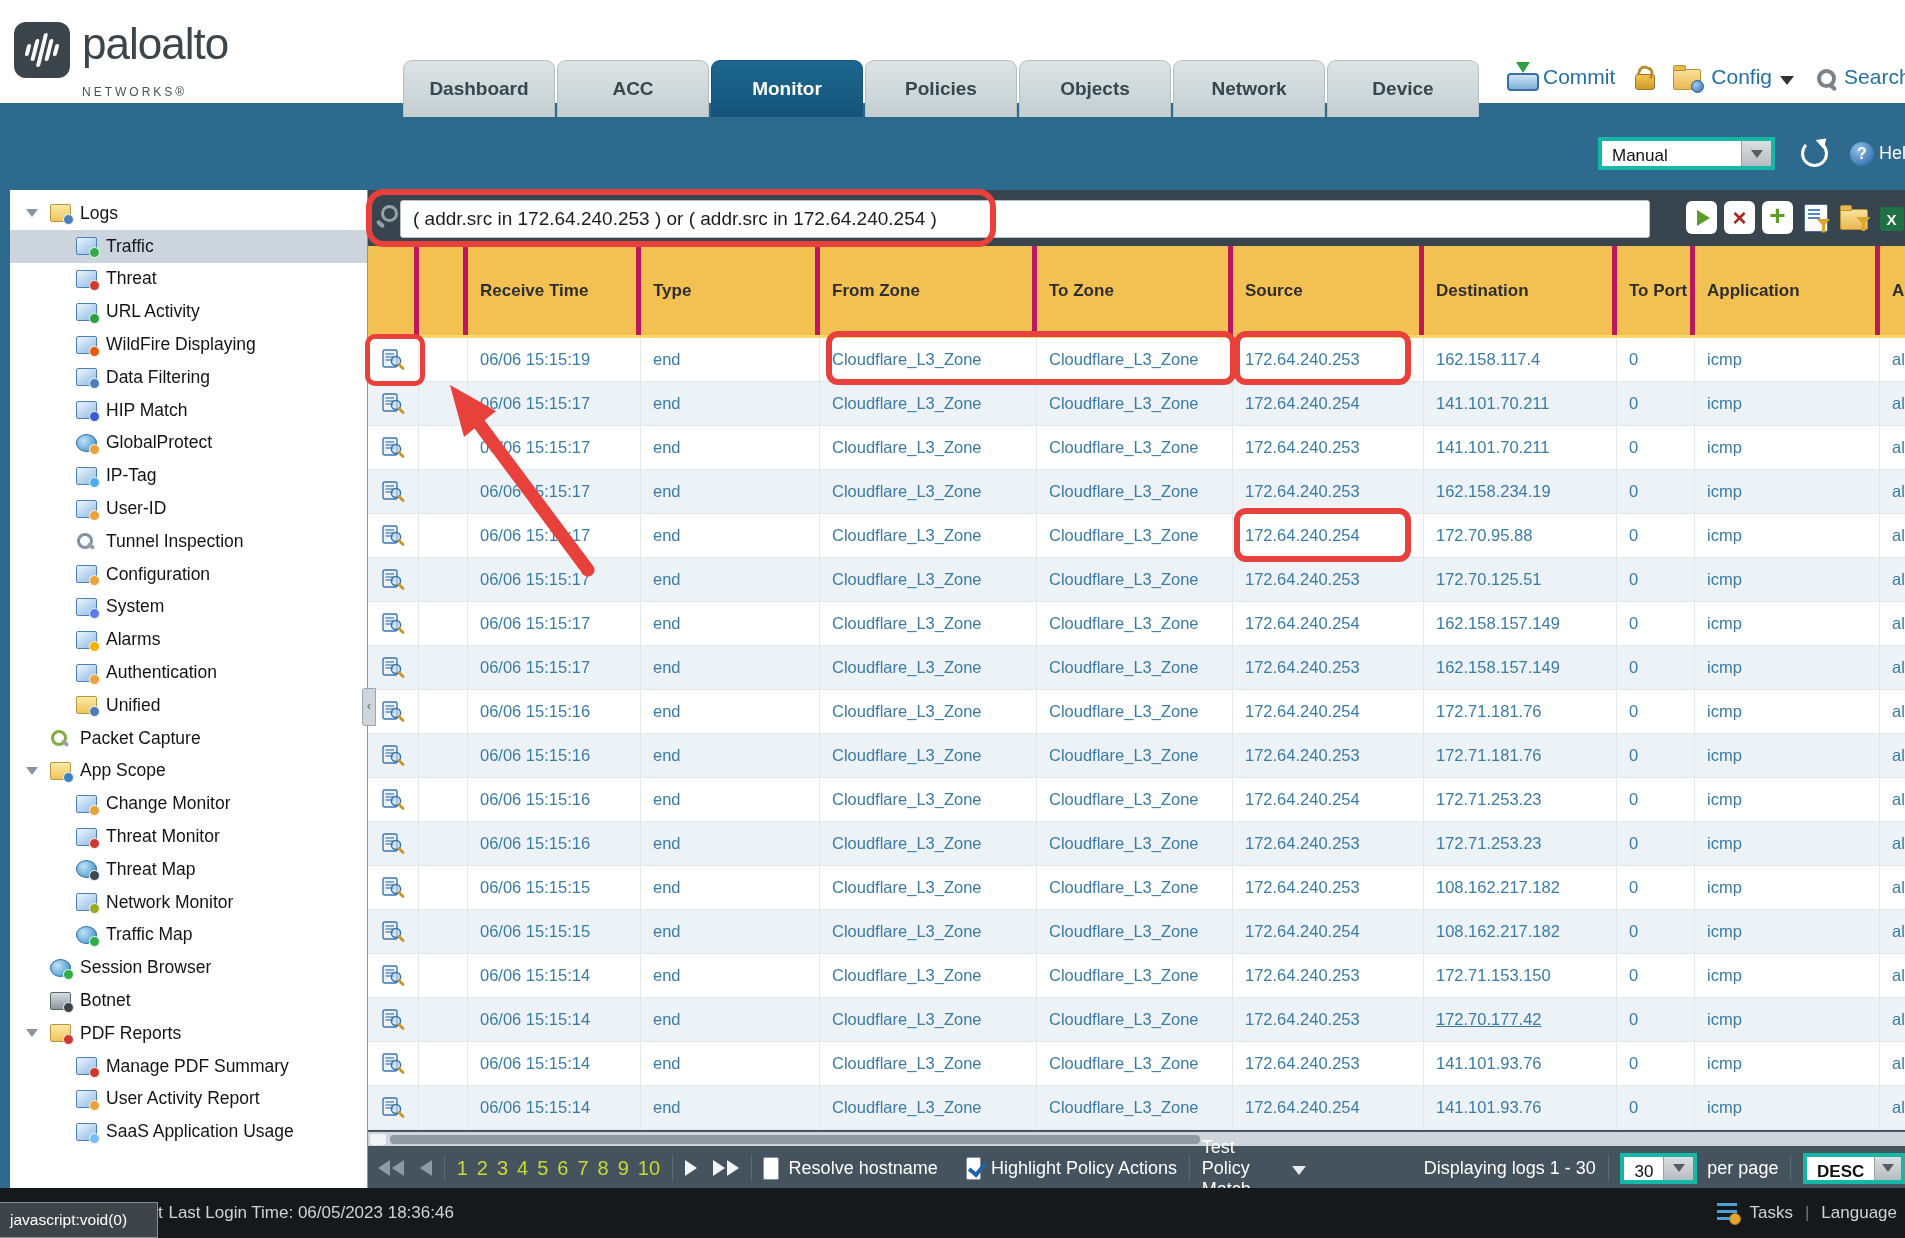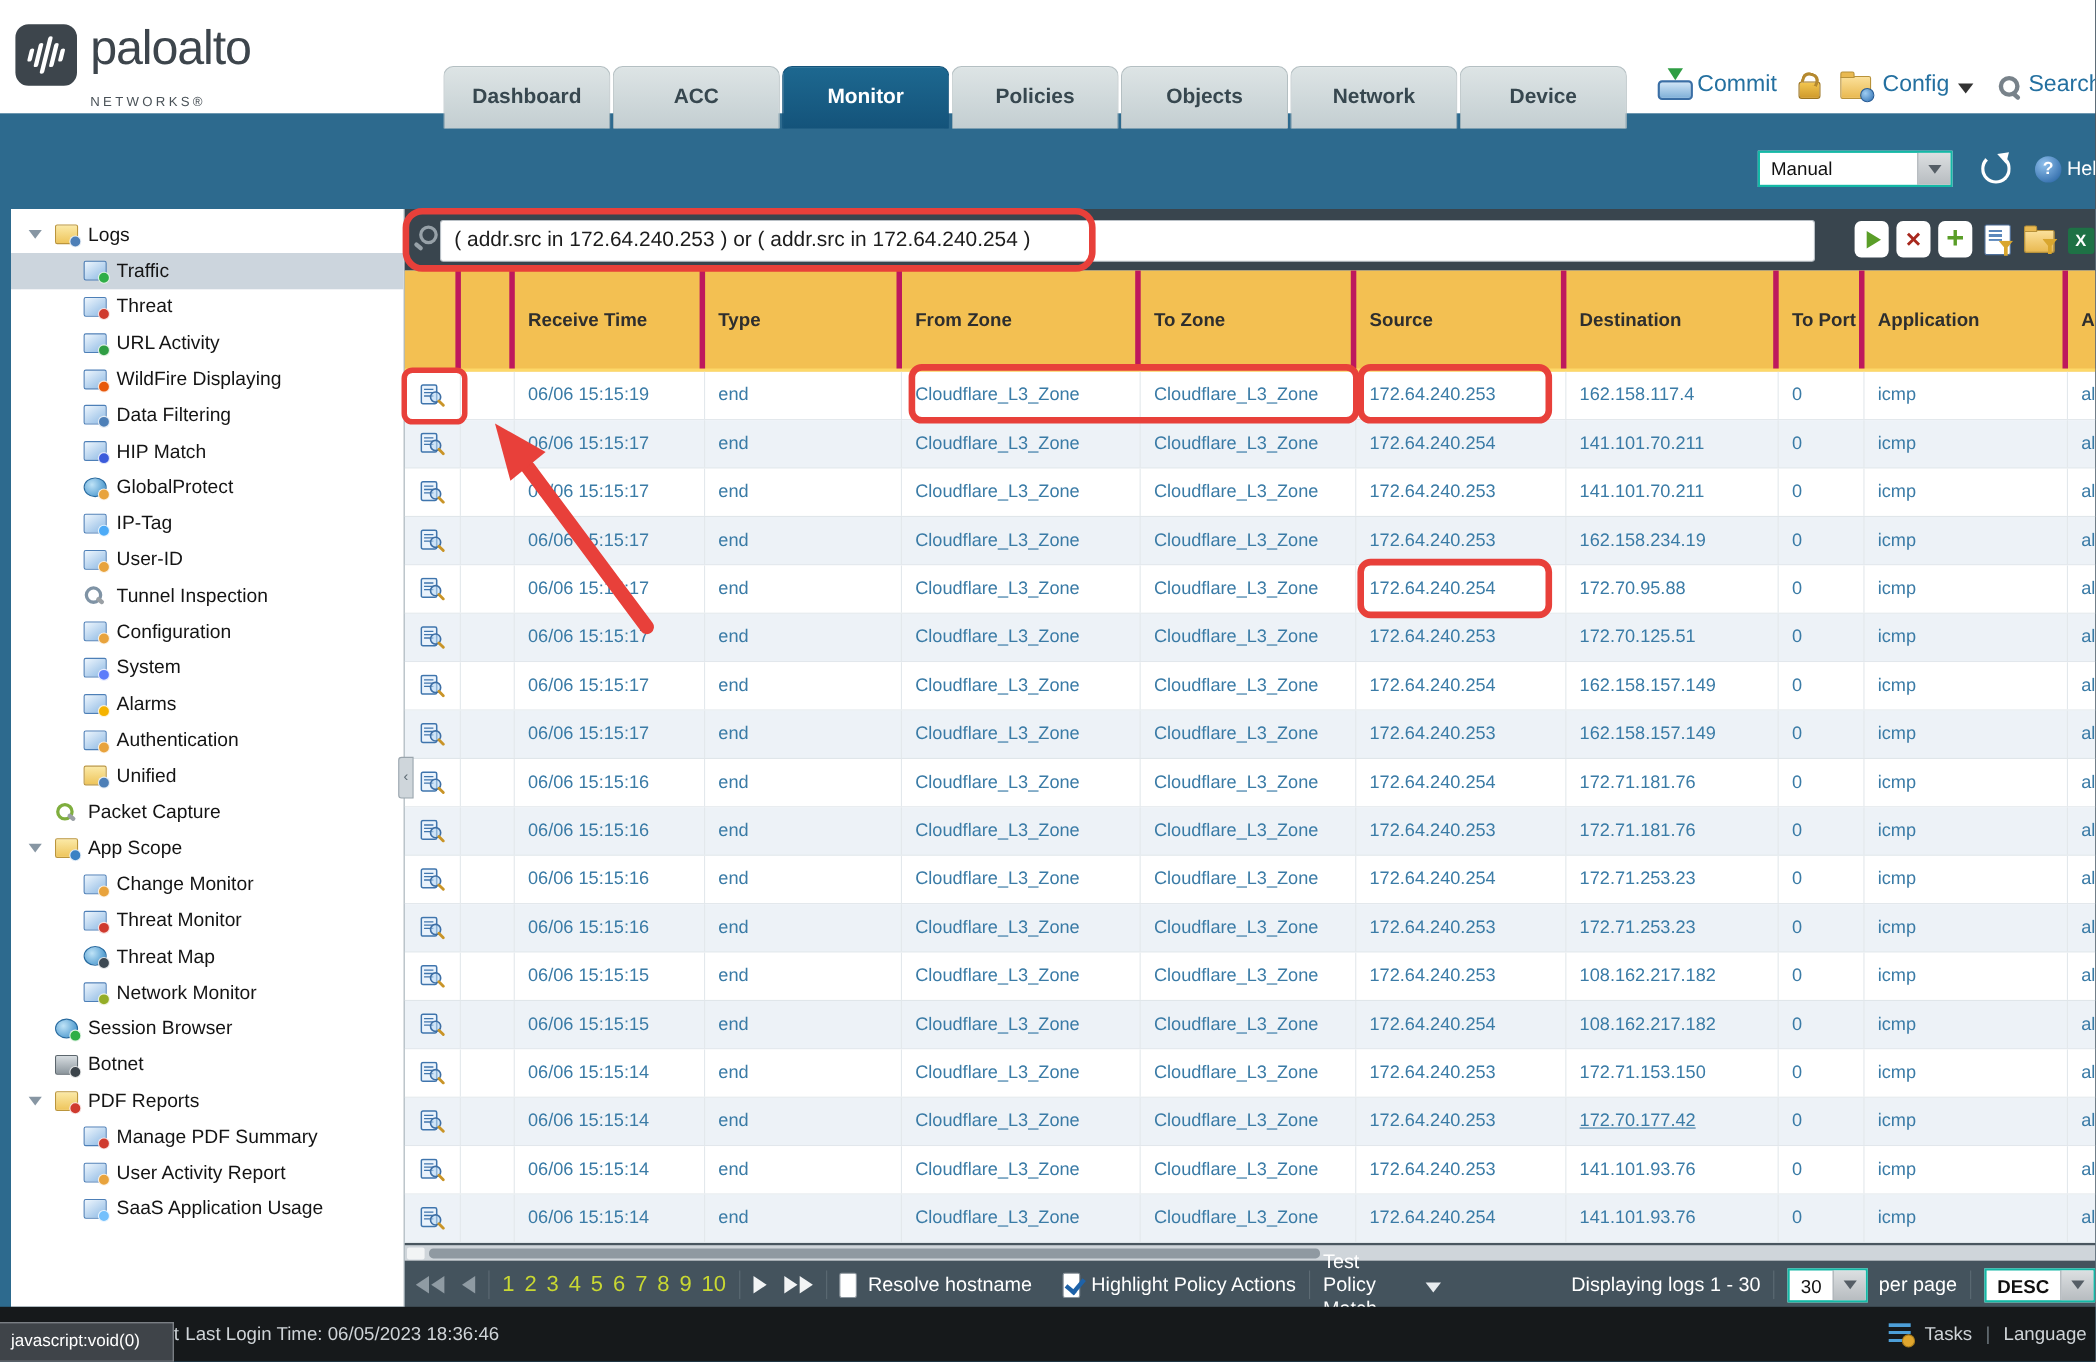--- a/index.html
+++ b/index.html
@@ -32,21 +32,21 @@
   .config-ico{position:relative;width:26px;height:19px;background:linear-gradient(#fbe09a,#e9b951);border:1px solid #b8923a;border-radius:2px;margin:4px 4px 0 16px;}
   .config-ico::before{content:"";position:absolute;left:-1px;top:-5px;width:11px;height:4px;background:#e9b951;border:1px solid #b8923a;border-radius:2px 2px 0 0;}
   .config-ico::after{content:"";position:absolute;right:-4px;bottom:-4px;width:11px;height:11px;border-radius:50%;background:radial-gradient(circle at 35% 35%,#9ecdf2,#2f6fb2);border:1px solid #245a94;}
   .caret-dn{width:0;height:0;border-left:7px solid transparent;border-right:7px solid transparent;border-top:9px solid #333;margin:6px 4px 0 2px;}
   .mag{position:relative;width:24px;height:24px;}
   .mag::before{content:"";position:absolute;left:3px;top:2px;width:11px;height:11px;border:4px solid #78828a;border-radius:50%;}
   .mag::after{content:"";position:absolute;right:1px;bottom:2px;width:9px;height:4px;background:#78828a;border-radius:2px;transform:rotate(40deg);}
   .util .mag{margin:4px 0 0 16px;}
   
   .band-ctl{position:absolute;left:1598px;top:137px;display:flex;align-items:center;}
-  .sel{display:flex;height:33px;background:#fff;border:2px solid #14b8a6;box-sizing:border-box;cursor:pointer;}
+  .sel{display:flex;height:33px;background:#fff;border:4px solid #14b8a6;box-sizing:border-box;cursor:pointer;}
   .sel .val{padding:5px 10px 0 10px;font-size:17px;color:#111;}
   .sel .btn{width:29px;background:linear-gradient(#dcdfe1,#b7bcc0);border-left:1px solid #9aa1a7;display:flex;align-items:center;justify-content:center;}
   .sel .btn i{width:0;height:0;border-left:6px solid transparent;border-right:6px solid transparent;border-top:8px solid #555e66;}
   .manual-sel{width:177px;}
   .manual-sel .val{flex:1;}
   .refresh-ico{position:relative;width:21px;height:21px;border:3px solid #fff;border-radius:50%;border-top-color:transparent;margin-left:26px;cursor:pointer;}
   .refresh-ico::after{content:"";position:absolute;right:-4px;top:-6px;width:0;height:0;border-left:6px solid transparent;border-right:6px solid transparent;border-bottom:9px solid #fff;transform:rotate(48deg);}
   .help-ico{width:24px;height:24px;border-radius:50%;background:radial-gradient(circle at 35% 30%,#8fc0ec,#1f5c9e);color:#fff;font-weight:bold;font-size:16px;display:flex;align-items:center;justify-content:center;margin-left:22px;cursor:pointer;}
   .help-lbl{color:#fff;font-size:18px;margin-left:5px;cursor:pointer;}
   
@@ -308,20 +308,25 @@
   </div>
         <div class="s-item lvl1">
 
     <span class="s-ico ico-threat-map"></span>
     <span class="s-label">Threat Map</span>
   </div>
         <div class="s-item lvl1">
 
     <span class="s-ico ico-network-monitor"></span>
     <span class="s-label">Network Monitor</span>
+  </div>
+        <div class="s-item lvl1">
+
+    <span class="s-ico ico-traffic-map"></span>
+    <span class="s-label">Traffic Map</span>
   </div>
         <div class="s-item lvl0">
 
     <span class="s-ico ico-session-browser"></span>
     <span class="s-label">Session Browser</span>
   </div>
         <div class="s-item lvl0">
 
     <span class="s-ico ico-botnet"></span>
     <span class="s-label">Botnet</span>

